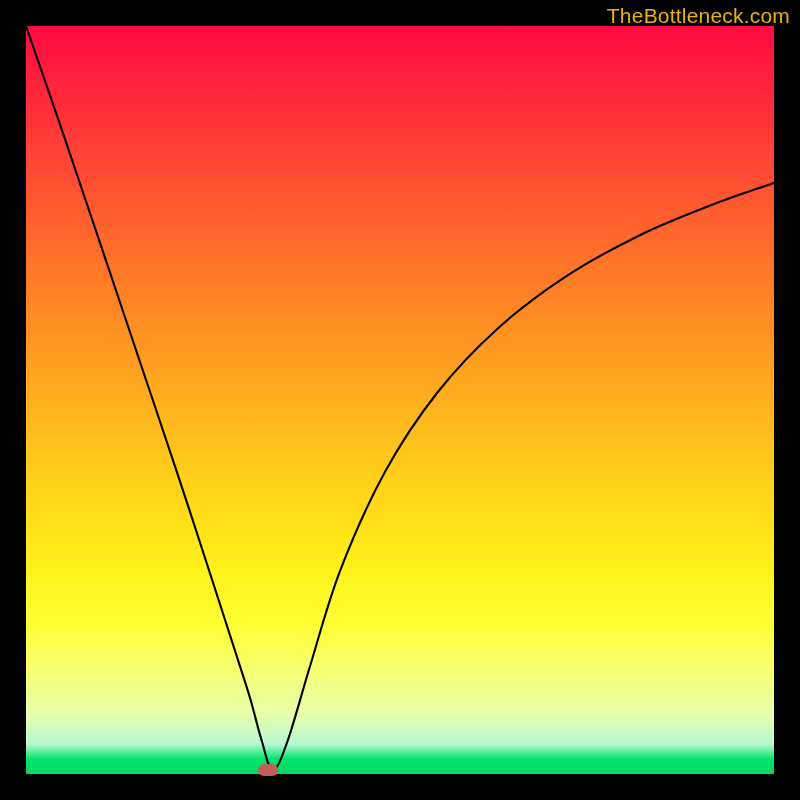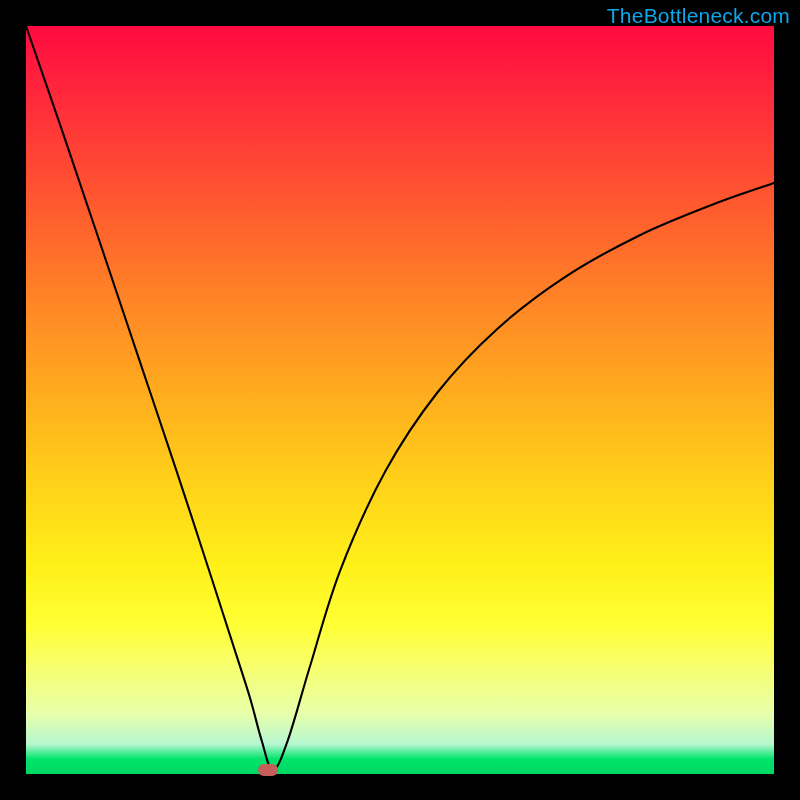--- a/index.html
+++ b/index.html
@@ -30,21 +30,21 @@
       #e7ffab 92%,
       #b6f7d1 96%,
       #00e46b 98%,
       #00d864 100%
     );
   }
   .watermark {
     position: absolute;
     top: 4px;
     right: 10px;
-    color: #0ea5e9;
+    color: #eab308;
     font-size: 21px;
     font-weight: 500;
     font-family: Arial, Helvetica, sans-serif;
     letter-spacing: 0.2px;
     text-align: right;
   }
   .marker {
     position: absolute;
     width: 20px;
     height: 12px;

